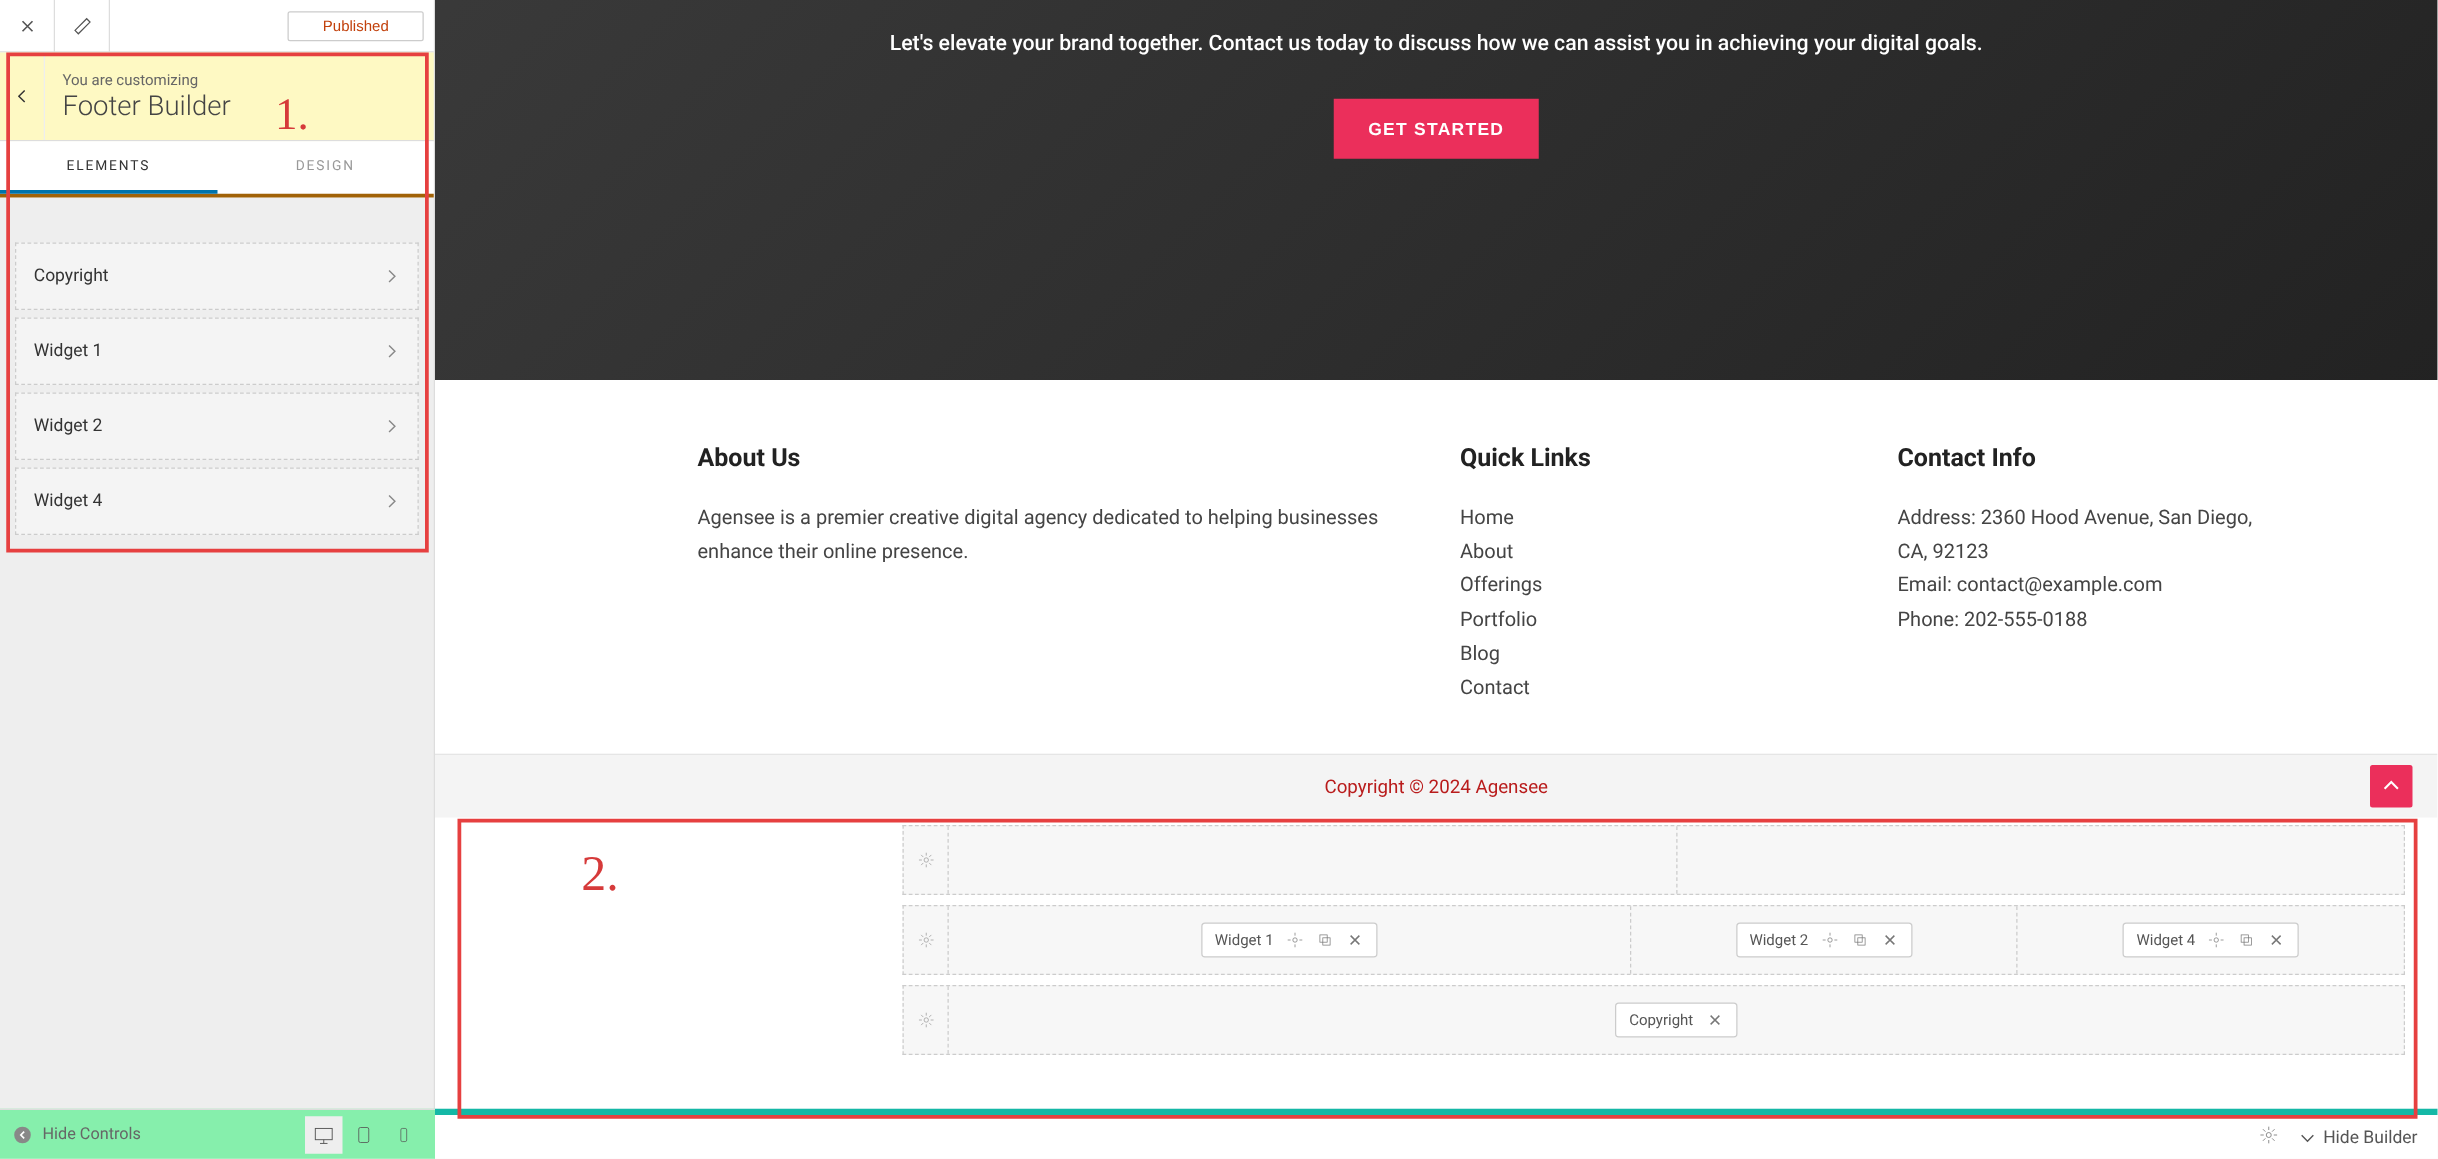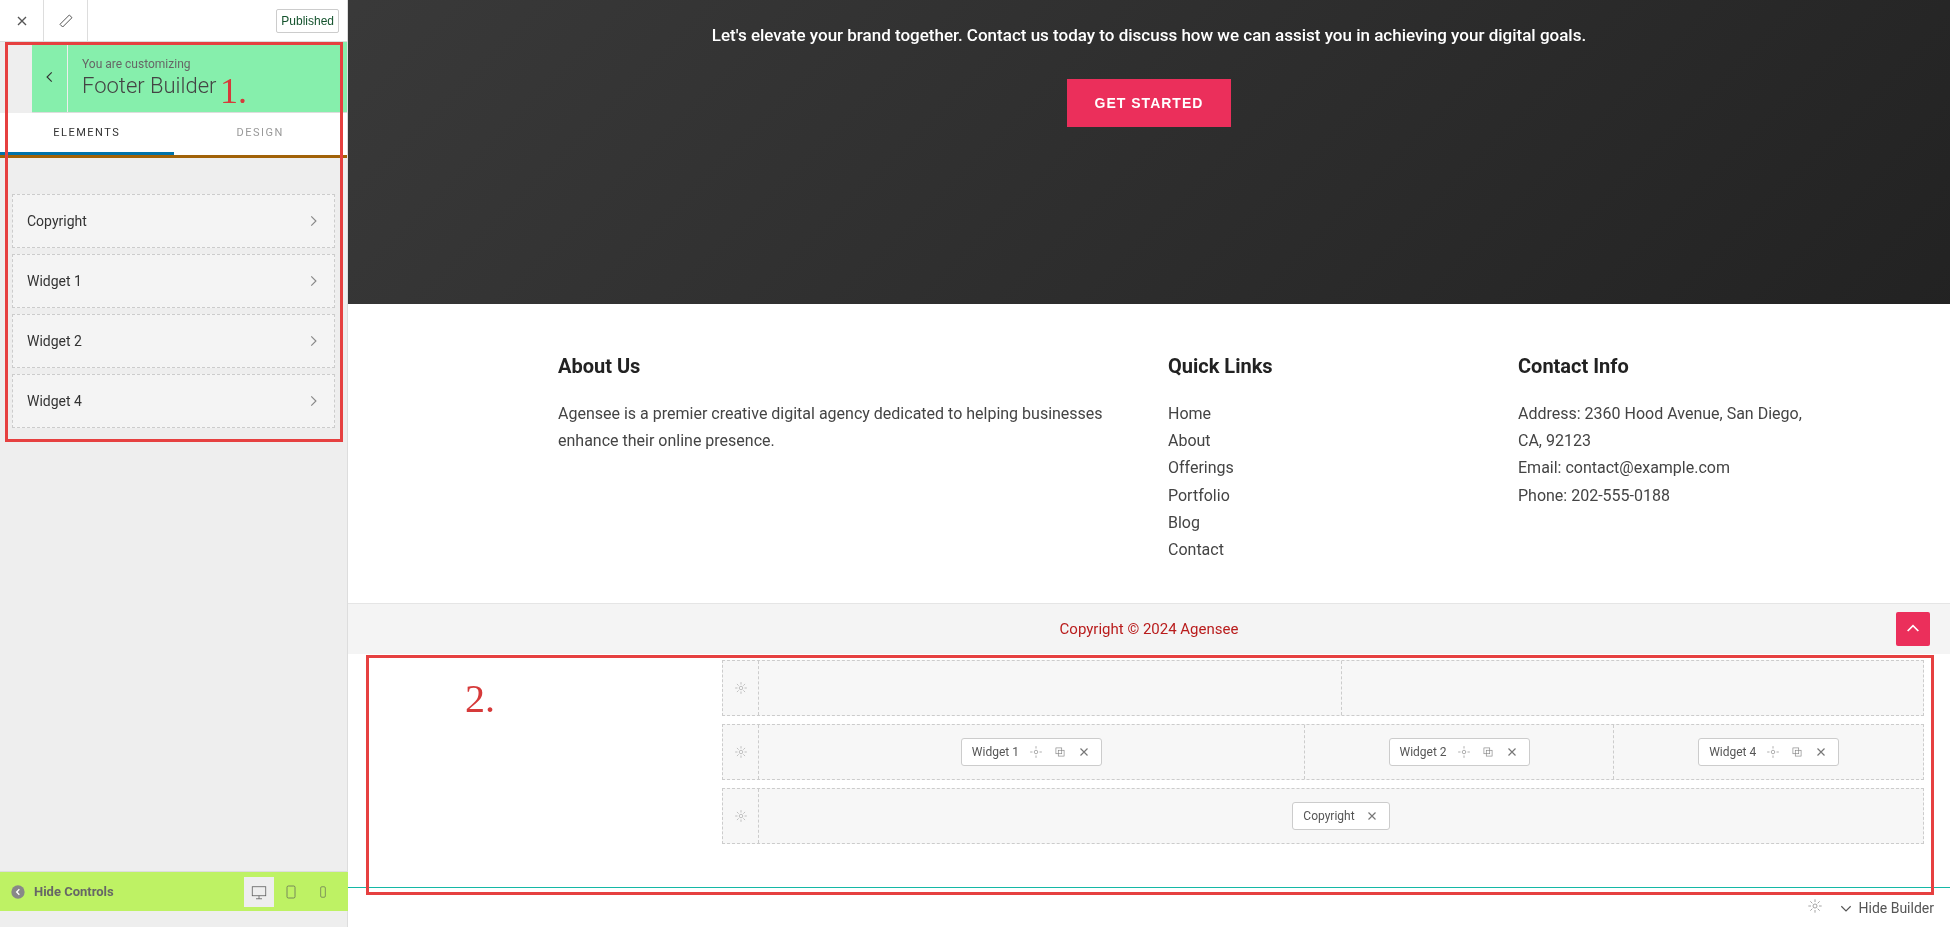--- a/index.html
+++ b/index.html
@@ -3,23 +3,23 @@
 <meta charset="utf-8">
 <style>
   * { margin: 0; padding: 0; box-sizing: border-box; }
   body { font-family: -apple-system, BlinkMacSystemFont, "Segoe UI", Roboto, sans-serif; background: #f1f1f1; width: 1950px; height: 927px; overflow: hidden; position: relative; }
 
   
   .sidebar { position: absolute; left: 0; top: 0; width: 348px; height: 927px; background: #eee; border-right: 1px solid #ddd; display: flex; flex-direction: column; }
   .sidebar-top { height: 42px; background: #fff; border-bottom: 1px solid #ddd; display: flex; align-items: center; }
   .top-btn { width: 44px; height: 42px; display: flex; align-items: center; justify-content: center; border-right: 1px solid #ddd; cursor: pointer; color: #555; }
   .top-btn svg { width: 16px; height: 16px; }
-  .publish-btn { margin-left: auto; margin-right: 8px; padding: 4px 4px; border: 1px solid #ccc; background: #fff; color: #14532d; font-size: 12px; border-radius: 2px; cursor: pointer; }
-
-  .customizer-head { display: flex; align-items: center; background: #86efac; border-bottom: 1px solid #ddd; margin-left: 32px; }
+  .publish-btn { margin-left: auto; margin-right: 8px; padding: 4px 27px; border: 1px solid #ccc; background: #fff; color: #c2410c; font-size: 12px; border-radius: 2px; cursor: pointer; }
+
+  .customizer-head { display: flex; align-items: center; background: #fef9c3; border-bottom: 1px solid #ddd; }
   .back-btn { width: 36px; height: 70px; display: flex; align-items: center; justify-content: center; cursor: pointer; color: #333; border-right: 1px solid #eee; }
   .customizer-titles { padding: 10px 14px; }
   .customizer-breadcrumb { font-size: 12px; color: #666; }
   .customizer-title { font-size: 22px; color: #444; font-weight: 300; margin-top: 2px; }
 
   .tabs { display: flex; background: #fff; border-bottom: 3px solid #a16207; }
   .tab { flex: 1; text-align: center; padding: 13px 0; font-size: 11px; letter-spacing: 1.5px; color: #999; cursor: pointer; }
   .tab.active { color: #333; border-bottom: 3px solid #0073aa; }
 
   .elements-list { padding-top: 30px; }
@@ -53,27 +53,27 @@
 
   .builder-row { display: flex; border: 1px dashed #ccc; margin-bottom: 8px; min-height: 56px; background: #f7f7f7; }
   .row-gear { width: 36px; display: flex; align-items: center; justify-content: center; border-right: 1px dashed #ccc; color: #999; cursor: pointer; }
   .row-cells { flex: 1; display: flex; }
   .cell { flex: 1; display: flex; align-items: center; justify-content: center; border-right: 1px dashed #ccc; padding: 10px; }
   .cell:last-child { border-right: none; }
   .widget-chip { background: #fff; border: 1px solid #ccc; border-radius: 3px; padding: 6px 10px; display: flex; align-items: center; gap: 10px; font-size: 12px; color: #555; }
   .chip-btn { width: 14px; height: 14px; cursor: pointer; color: #777; }
 
   
-  .sidebar-bottom { position: absolute; left: 0; bottom: 16px; width: 348px; height: 40px; background: #bef264; border-top: 1px solid #ddd; display: flex; align-items: center; padding: 0 10px; font-weight: bold; }
+  .sidebar-bottom { position: absolute; left: 0; bottom: 0; width: 348px; height: 40px; background: #86efac; border-top: 1px solid #ddd; display: flex; align-items: center; padding: 0 10px; }
   .hide-controls { display: flex; align-items: center; gap: 8px; color: #666; font-size: 13px; cursor: pointer; }
   .device-btns { margin-left: auto; display: flex; gap: 2px; }
   .device-btn { width: 30px; height: 30px; display: flex; align-items: center; justify-content: center; cursor: pointer; color: #555; }
   .device-btn.active { background: #eee; }
 
-  .preview-bottom { position: absolute; left: 348px; right: 0; bottom: 0; height: 40px; background: #fff; border-top: 1px solid #14b8a6; display: flex; align-items: center; justify-content: flex-end; padding: 0 16px; gap: 16px; font-size: 14px; color: #555; }
+  .preview-bottom { position: absolute; left: 348px; right: 0; bottom: 0; height: 40px; background: #fff; border-top: 5px solid #14b8a6; display: flex; align-items: center; justify-content: flex-end; padding: 0 16px; gap: 16px; font-size: 14px; color: #555; }
   .gear-bot { cursor: pointer; color: #777; }
   .hide-builder { display: flex; align-items: center; gap: 6px; cursor: pointer; }
 </style>
 </head>
 <body>
 
 <div class="sidebar">
   <div class="sidebar-top">
     <div class="top-btn">
       <svg viewBox="0 0 24 24">

